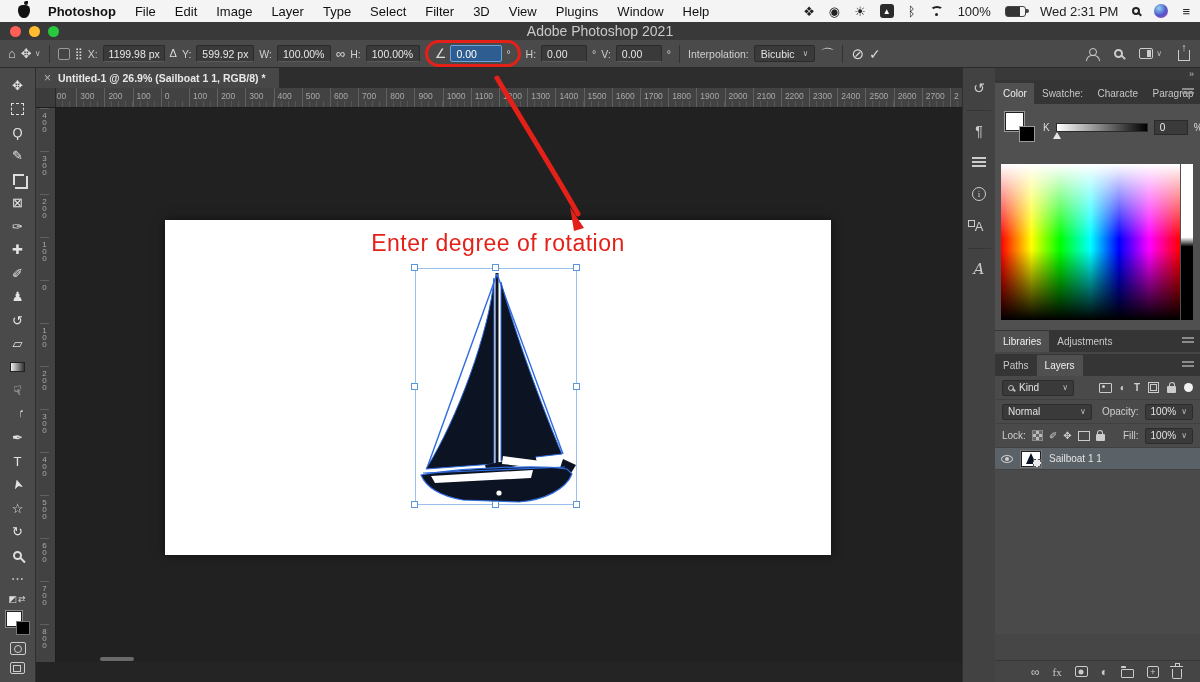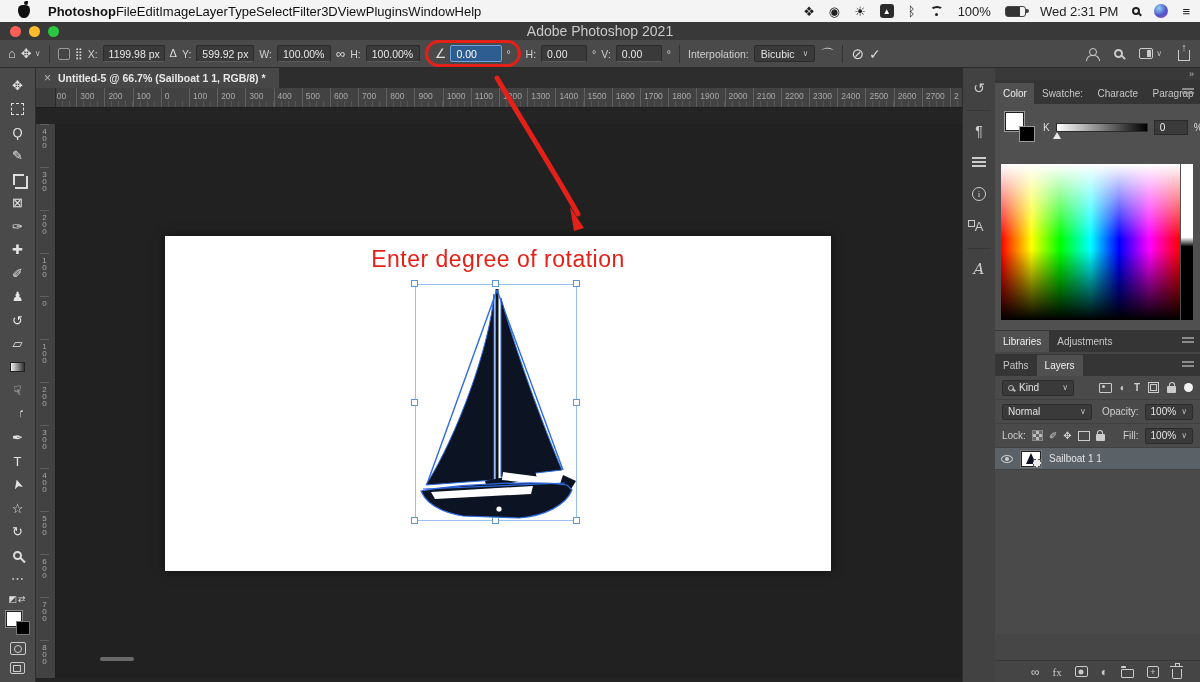--- a/index.html
+++ b/index.html
@@ -7,21 +7,21 @@
     font-family:"Liberation Sans", sans-serif; -webkit-font-smoothing:antialiased; }
   #stage { position:relative; width:1200px; height:682px; }
 
   
   #menubar { position:absolute; left:0; top:0; width:1200px; height:22px; background:#f5f4f5;
     display:flex; align-items:center; padding:0 10px; color:#111; font-size:13px; z-index:40; }
   .apple { width:12px; height:13px; background:#111; border-radius:40% 40% 46% 46%/36% 36% 58% 58%;
     position:relative; margin:0 6px 0 8px; }
   .apple::before { content:""; position:absolute; right:2px; top:-4px; width:4px; height:4px;
     background:#111; border-radius:60% 0 60% 60%; }
-  #menubar-items { display:flex; align-items:flex-start; margin-left:12px; }
+  #menubar-items { display:flex; align-items:flex-start; gap:19px; margin-left:12px; }
   .menu-item { cursor:default; }
   .menu-item.bold { font-weight:bold; }
   #menubar-tray { margin-left:auto; display:flex; align-items:center; gap:14px; color:#222; font-size:13px; }
   .tray-glyph { font-size:13px; line-height:1; }
   .icon-appbox { width:14px; height:14px; background:#2b2b2b; border-radius:3px; color:#fff;
     font-size:8px; display:grid; place-items:center; }
   .icon-wifi { width:14px; height:11px; position:relative; }
   .icon-wifi::before { content:""; position:absolute; inset:0; border:2.5px solid #222; border-radius:50%;
     clip-path:polygon(0 0,100% 0,50% 62%); }
   .icon-wifi::after { content:""; position:absolute; left:50%; top:7px; width:3px; height:3px;
@@ -114,21 +114,21 @@
     align-items:center; gap:7px; padding:0 14px 0 8px; }
   .doc-tab .close { color:#b5b5b5; font-size:12px; }
   #hruler { position:absolute; left:0; top:20px; width:100%; height:20px; background:#424242;
     border-bottom:1px solid #1d1d1d; overflow:hidden; }
   #hruler-corner { position:absolute; left:0; top:0; width:20px; height:20px; background:#3c3c3c;
     border-right:1px solid #2a2a2a; }
   #hruler-ticks { position:absolute; left:12px; top:0; display:flex; height:100%; }
   .hslot { width:28.2px; flex:0 0 auto; border-left:1px solid #606060; color:#a9a9a9; font-size:8.5px;
     padding:3px 0 0 3px; background:linear-gradient(#424242 0 70%, transparent 70%),
     repeating-linear-gradient(to right, transparent 0 6px, #555 6px 7px); }
-  #viewport { position:absolute; left:0; top:56px; width:100%; height:554px; background:#212121; overflow:hidden; }
+  #viewport { position:absolute; left:0; top:40px; width:100%; height:554px; background:#212121; overflow:hidden; }
   #vruler { position:absolute; left:0; top:0; width:20px; height:100%; background:#424242;
     border-right:1px solid #1d1d1d; overflow:hidden; z-index:5; }
   .vslot { height:43px; border-top:1px solid #606060; color:#a9a9a9; font-size:8px;
     writing-mode:vertical-rl; text-orientation:upright; padding:2px 0 0 0; text-align:left;
     display:block; margin-left:4px; letter-spacing:-2px; }
 
   #canvas { position:absolute; left:129px; top:112px; width:666px; height:335px; background:#fff;
     box-shadow:0 0 10px rgba(0,0,0,.55); }
   #annotation { position:absolute; left:0; top:10px; width:100%; text-align:center;
     font-size:23px; letter-spacing:.5px; }
@@ -442,21 +442,21 @@
       </span>
       <span class="icon-quickmask"></span>
       <span class="icon-screenmode"></span>
     </div>
   </div>
 
   <div id="docarea">
     <div id="tabbar">
       <div class="doc-tab">
         <span class="close">×</span>
-        <span style="font-weight:bold">Untitled-5 @ 66.7% (Sailboat 1 1, RGB/8) *</span>
+        <span style="font-weight:bold">Untitled-1 @ 26.9% (Sailboat 1 1, RGB/8) *</span>
       </div>
     </div>
     <div id="hruler">
       <div id="hruler-ticks">
           <span class="hslot">400</span>
           <span class="hslot">300</span>
           <span class="hslot">200</span>
           <span class="hslot">100</span>
           <span class="hslot">0</span>
           <span class="hslot">100</span>

